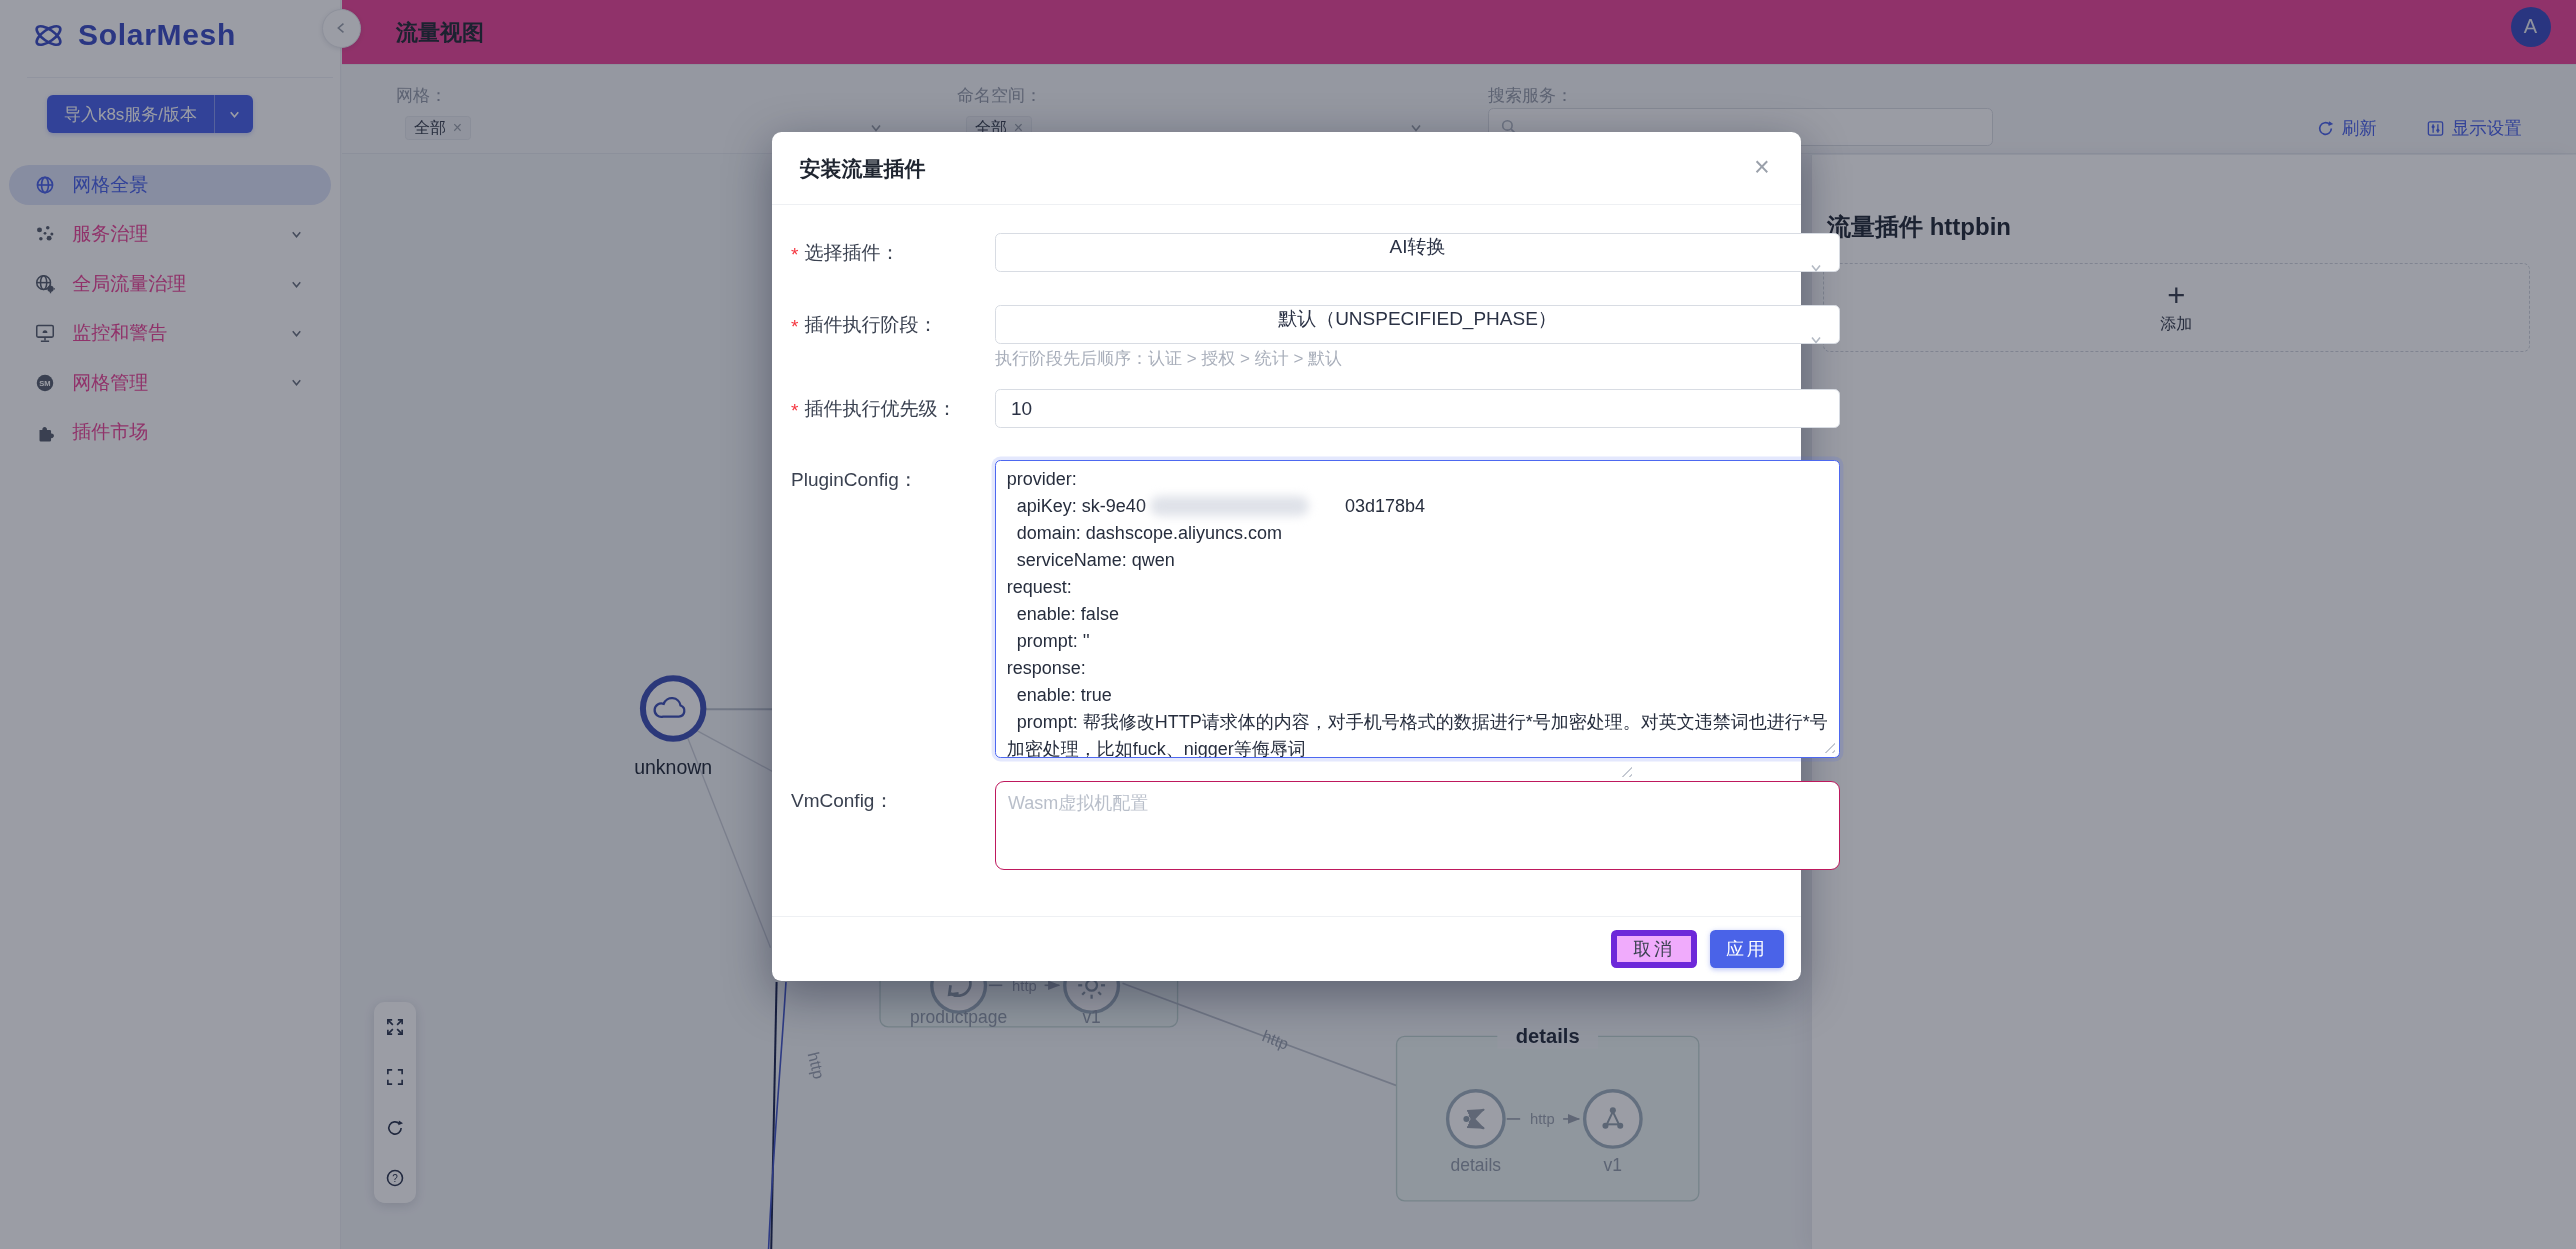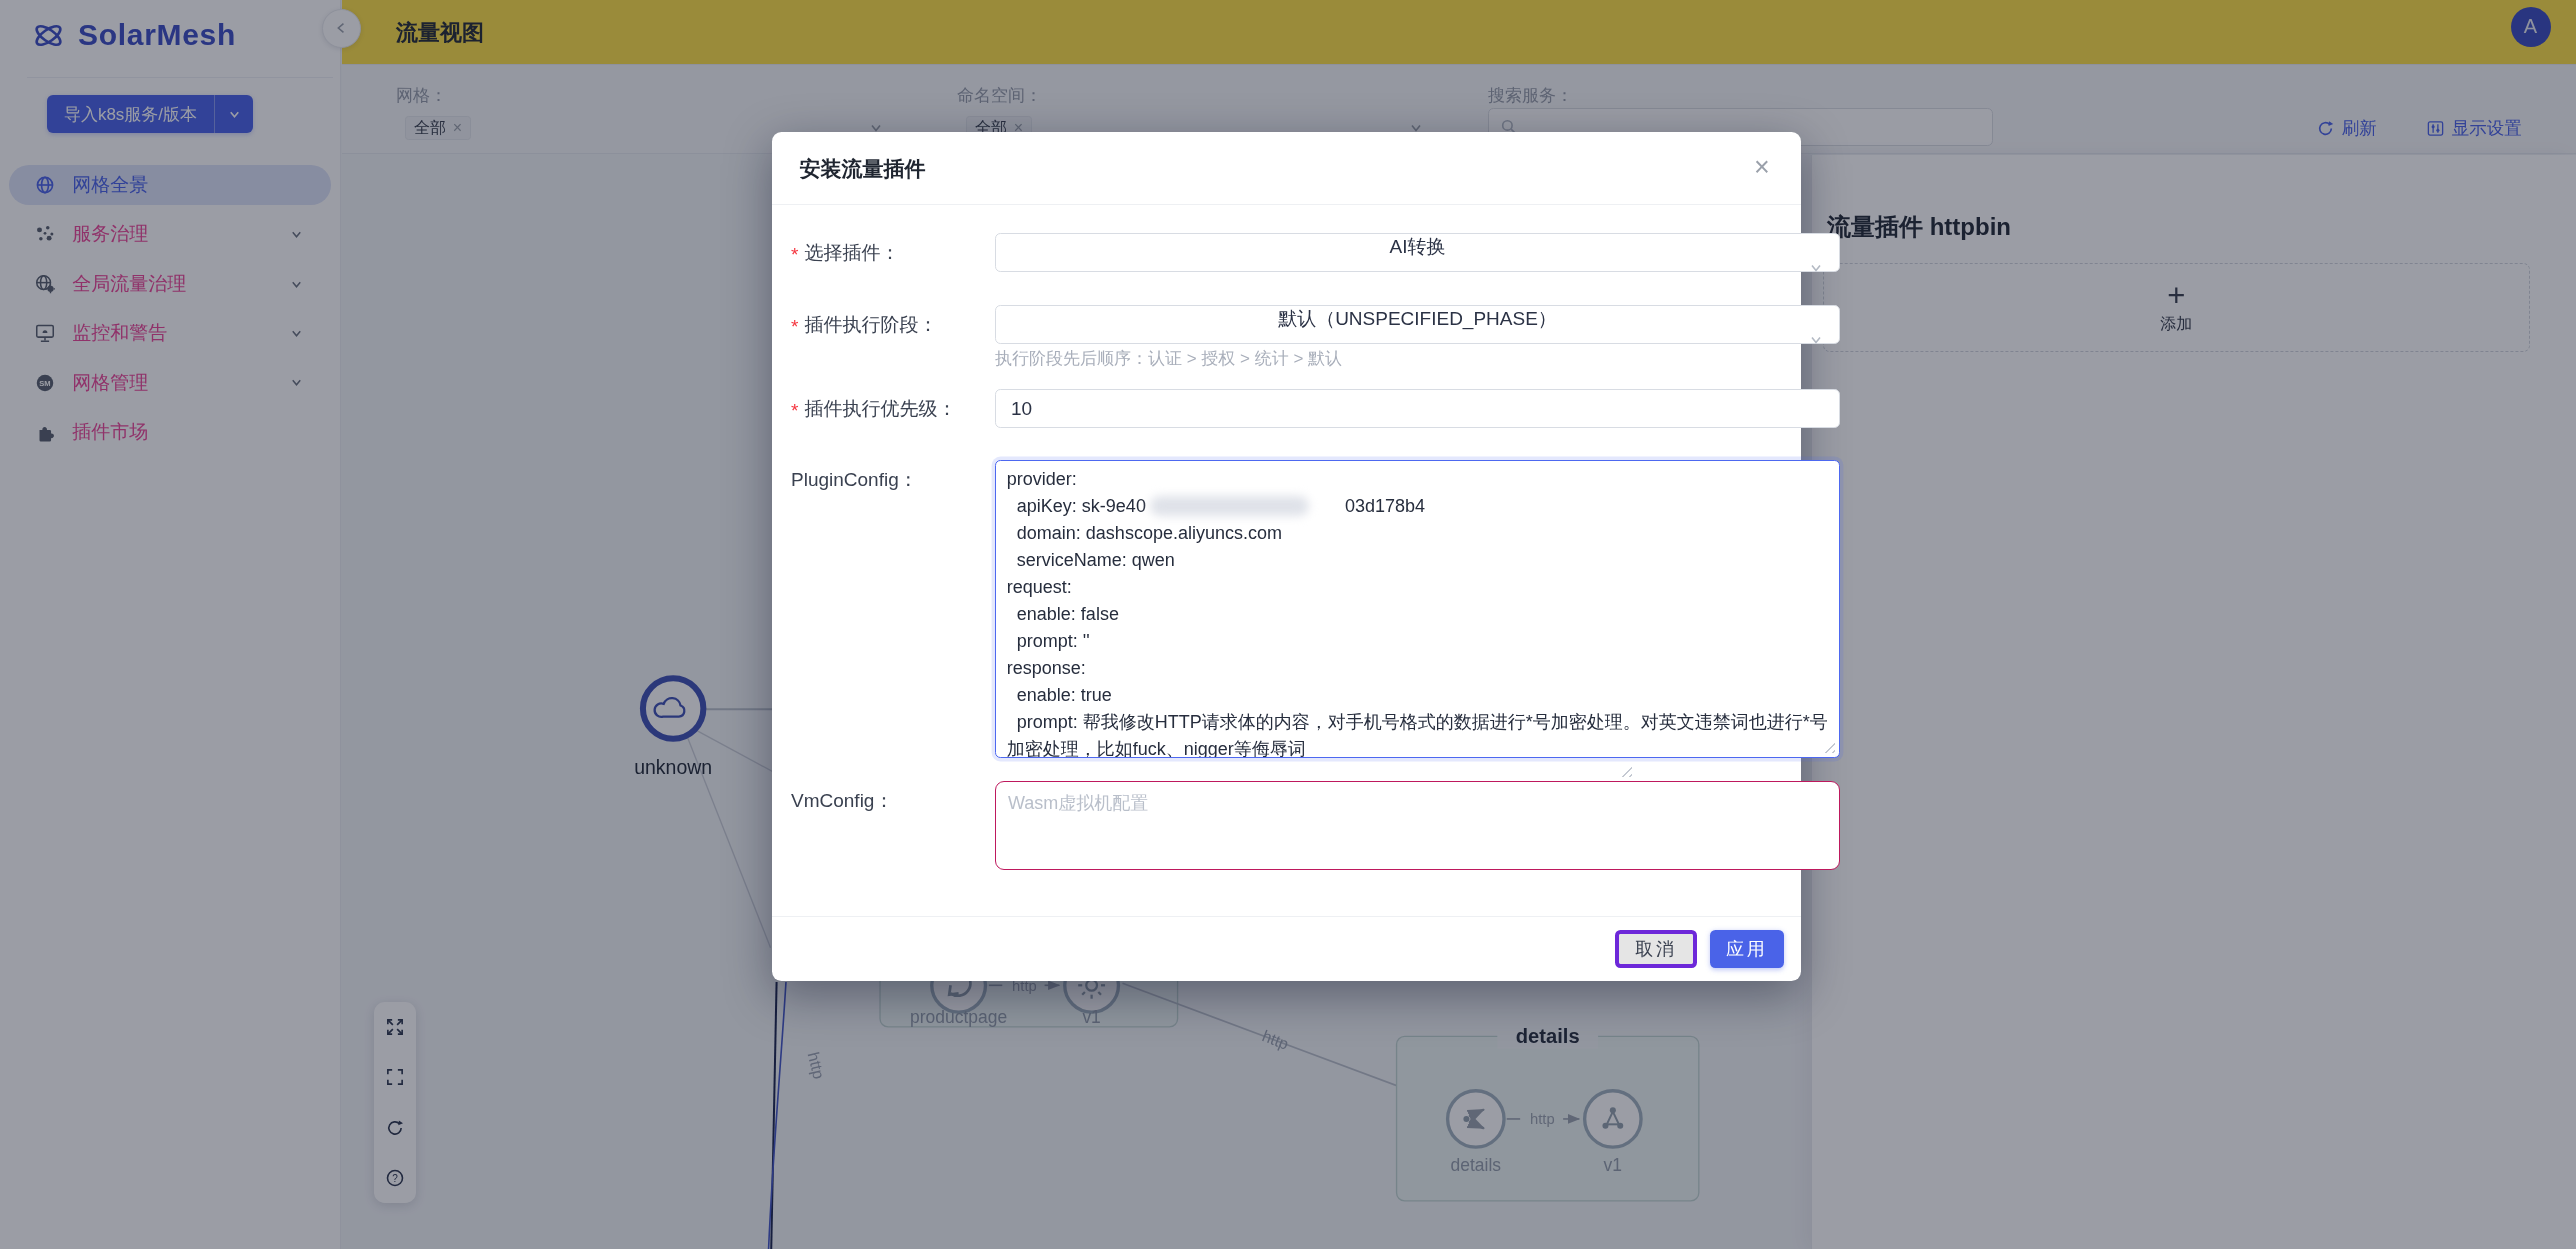--- a/index.html
+++ b/index.html
@@ -18,21 +18,21 @@
   .menu { position:absolute; left:0; right:0; top:165px; }
   .menu-item { height:40px; margin:0 8.7px 9.4px 8.7px; display:flex; align-items:center; padding-left:25.5px; border-radius:20px; font-size:19px; color:#ec4899; gap:16px; position:relative; cursor:pointer; }
   .menu-item.active { background:#dde3f8; color:#4a63e8; }
   .menu-item .mi { width:22px; height:22px; flex:0 0 22px; }
   .menu-item .chev { position:absolute; right:27px; top:12.8px; }
 
   
   .collapse-btn { position:absolute; left:322px; top:8.7px; width:39px; height:39px; border-radius:50%; background:#fff; border:0.7px solid #e8eaee; box-shadow:0 1.3px 5.4px rgba(30,40,70,.12); display:flex; align-items:center; justify-content:center; z-index:6; cursor:pointer; }
 
   
-  .header { position:absolute; left:342px; right:0; top:0; height:65px; background:#fde047; border-bottom:0.7px solid #e9ebef; z-index:4; }
+  .header { position:absolute; left:342px; right:0; top:0; height:65px; background:#ec4899; border-bottom:0.7px solid #e9ebef; z-index:4; }
   .page-title { position:absolute; left:54px; top:0; line-height:65px; font-size:22px; font-weight:bold; color:#252b36; }
   .avatar { position:absolute; right:25.5px; top:6.7px; width:40px; height:40px; border-radius:50%; background:#3b4cc0; color:#e8eaf2; font-size:20px; display:flex; align-items:center; justify-content:center; cursor:pointer; }
 
   
   .filterbar { position:absolute; left:342px; right:0; top:65px; height:89px; background:#f5f6f8; border-bottom:0.7px solid #e6e9ee; z-index:4; }
   .flt-label { position:absolute; top:19px; font-size:17px; color:#959ca9; }
   .flt-select { position:absolute; top:44px; height:38px; display:flex; align-items:center; padding:0 12px; cursor:pointer; }
   .tag-chip { display:flex; align-items:center; gap:6.7px; height:24px; padding:0 8px; background:#eef0f3; border:0.7px solid #e2e5ea; border-radius:3.4px; font-size:16px; color:#3a4150; }
   .tag-x { color:#9aa0aa; font-size:16px; cursor:pointer; }
   .flt-caret { margin-left:auto; }
@@ -70,21 +70,21 @@
   .txtin { height:39px; border:1px solid #d8dce3; border-radius:5.4px; background:#fff; font-size:19px; color:#2b3245; padding:16px 15px; width:100%; outline:none; }
   .cfgbox { position:absolute; left:223px; top:328px; width:845px; height:298px; border:1.3px solid #4d68f0; border-radius:5.4px; background:#fff; box-shadow:0 0 0 3.4px rgba(77,104,240,.15); padding:5.4px 10.8px; font-size:18px; line-height:27px; color:#262d3d; overflow:hidden; cursor:text; }
   .cfg-line { white-space:pre-wrap; }
   .redact { display:inline-block; width:159px; height:20px; margin:0 36px 0 4px; background:#dfe2e9; border-radius:10px; filter:blur(4.7px); vertical-align:-4px; }
   .vmbox { position:absolute; left:223px; top:649px; width:845px; height:89px; border:1px solid #be185d; border-radius:9px; padding:9.4px 12px; font-size:18px; color:#262d3d; font-family:"Liberation Sans","DejaVu Sans",sans-serif; resize:none; outline:none; }
   .vmbox::placeholder { color:#b9bfca; }
   .rz { position:absolute; right:4px; bottom:4px; width:13.4px; height:13.4px; background:
         linear-gradient(315deg, transparent 0 1.3px, #c4c9d2 1.3px 2.7px, transparent 2.7px 6px, #c4c9d2 6px 7.4px, transparent 7.4px); pointer-events:none; }
   .modal-footer { position:absolute; left:0; right:0; top:784px; bottom:0; border-top:0.7px solid #eef0f3; display:flex; align-items:center; justify-content:flex-end; gap:13.4px; padding-right:17.5px; }
   .btn { height:38px; min-width:70px; border-radius:5.4px; font-size:18px; display:flex; align-items:center; justify-content:center; padding:0 16px; cursor:pointer; letter-spacing:2.7px; }
-  .btn-cancel { background:#e5e5e5; border:4px solid #6d28d9; color:#3a4150;margin-left:38px; }
+  .btn-cancel { background:#f0abfc; border:6px solid #6d28d9; color:#3a4150;margin-left:38px; }
   .btn-apply { background:#4a63e8; color:#fff; border:none; box-shadow:0 1.3px 5.4px rgba(74,99,232,.35); }
 </style>
 </head>
 <body>
 
 <aside class="sidebar">
   <div class="logo-row">
     <span>
       <svg width="35" height="35" viewBox="0 0 48 48" fill="none" stroke="#3d4fc4" stroke-width="3.6">
         <ellipse cx="24" cy="24" rx="19" ry="8" transform="rotate(-35 24 24)"></ellipse>

